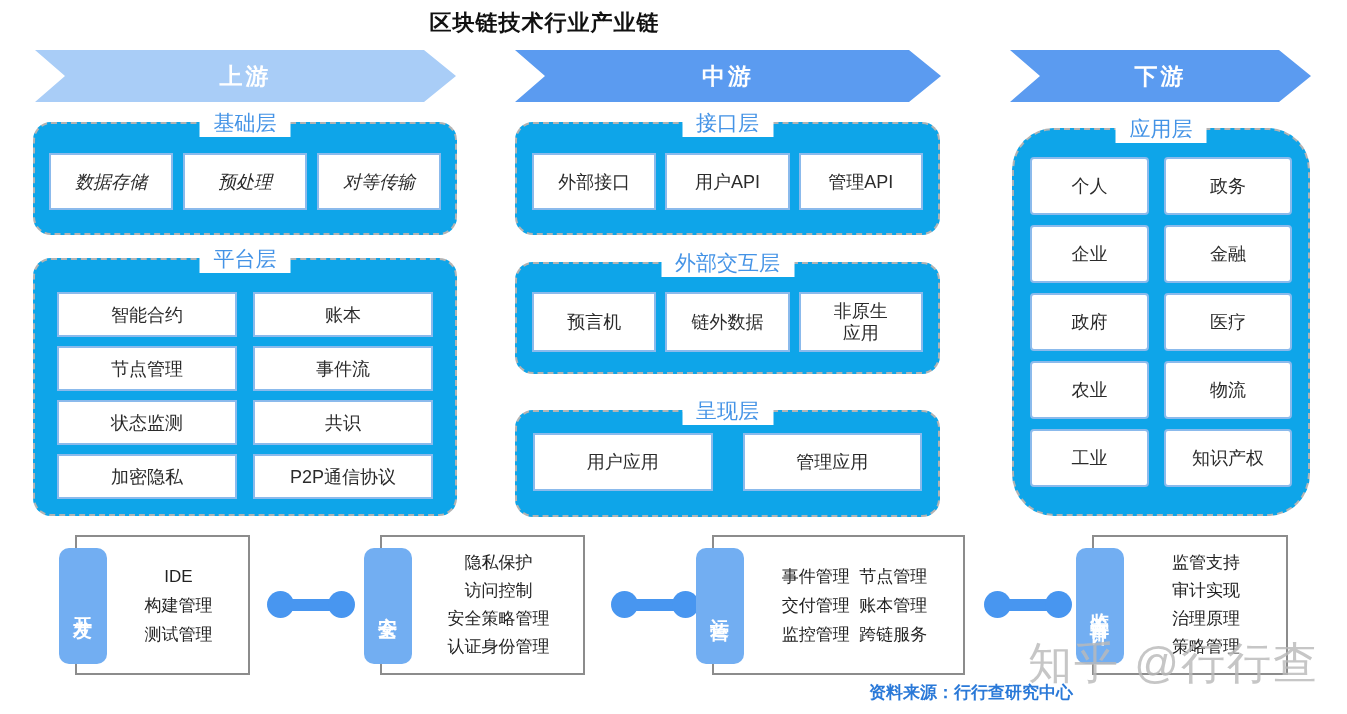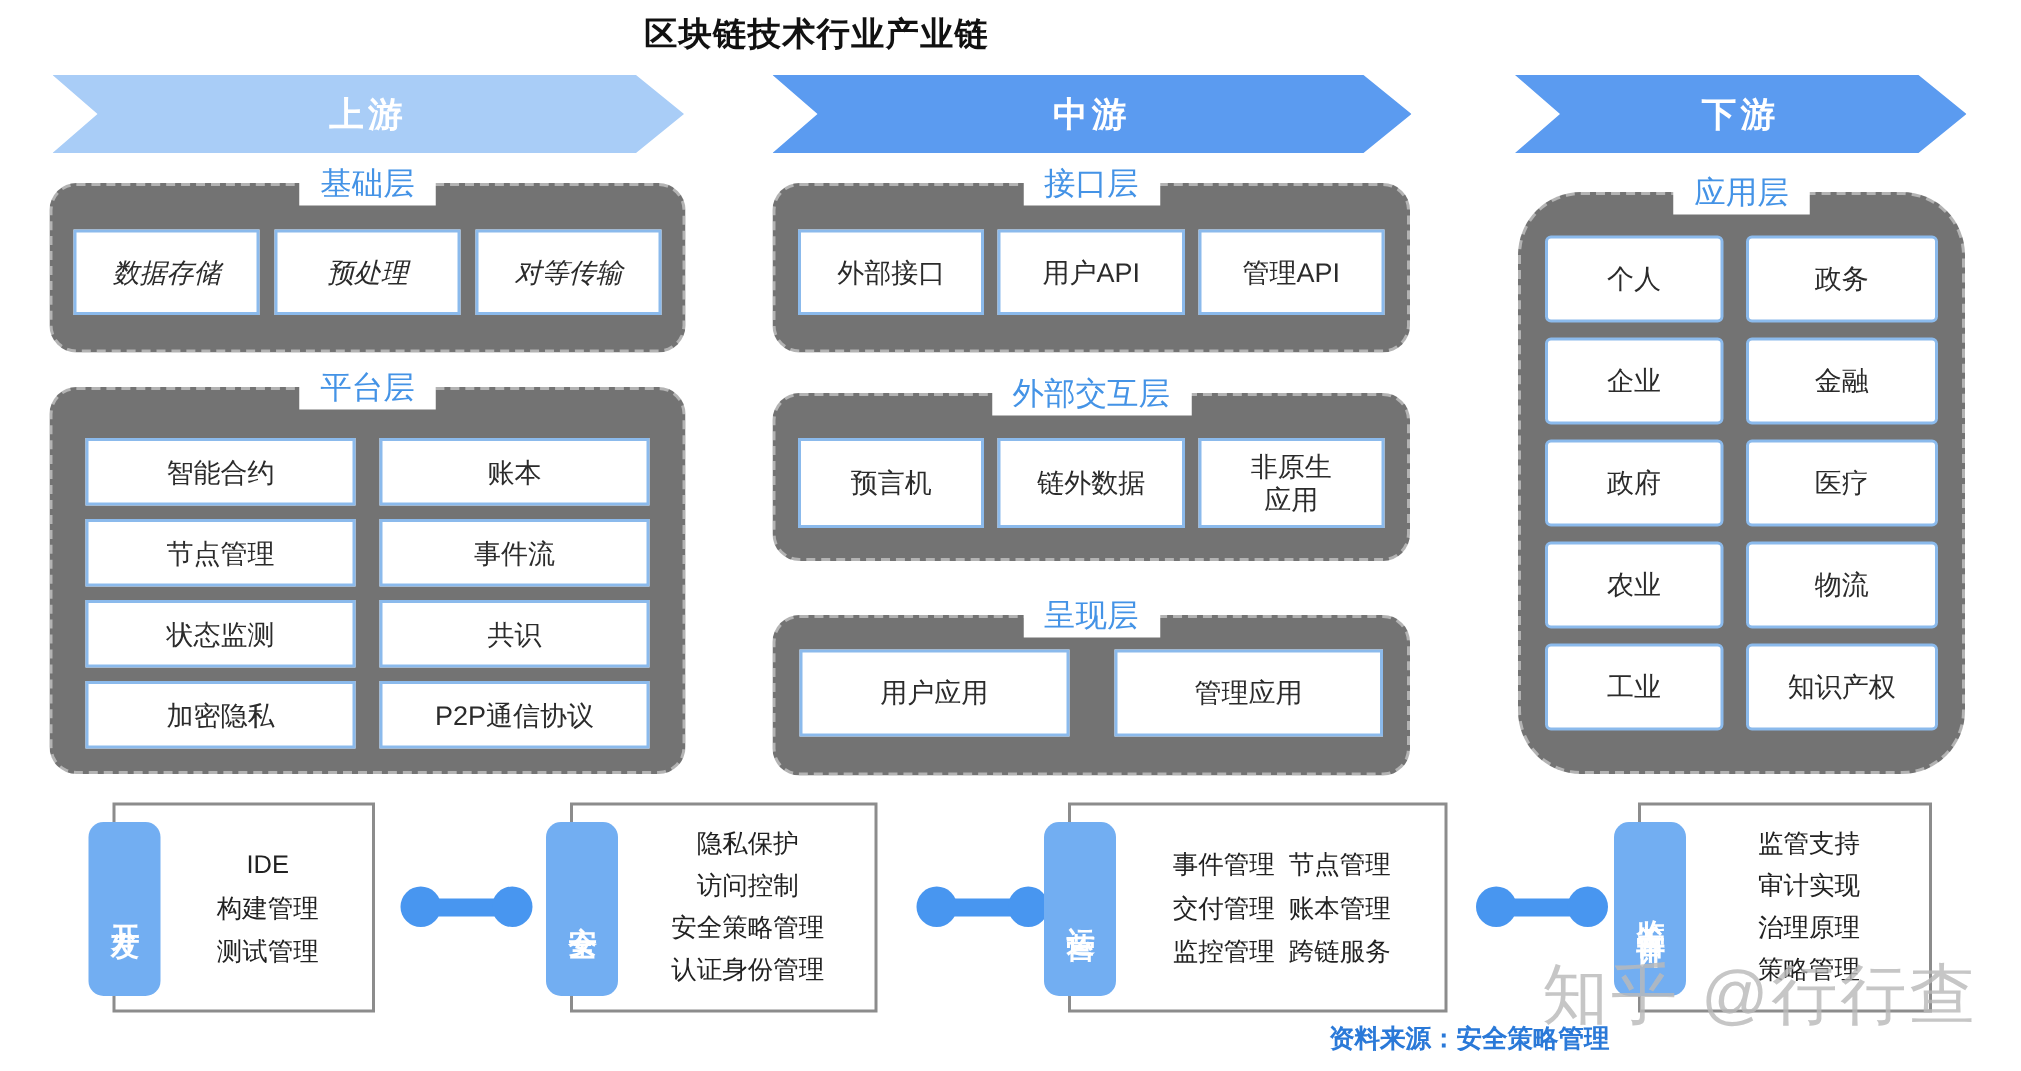--- a/index.html
+++ b/index.html
@@ -31,21 +31,21 @@
     display:flex;align-items:center;justify-content:center;
     color:#fff;font-size:23px;font-weight:bold;letter-spacing:3px;
     clip-path:polygon(0 0, calc(100% - 32px) 0, 100% 50%, calc(100% - 32px) 100%, 0 100%, 30px 50%);
   }
   .stage-up{left:35px;width:421px;background:var(--stage-light);align-items:center;}
   .stage-mid{left:515px;width:426px;background:var(--stage-dark);}
   .stage-down{left:1010px;width:301px;background:var(--stage-dark);}
 
   
   .group{
-    position:absolute;border:2px dashed #b3b3b3;border-radius:18px;background:#737373;
+    position:absolute;border:2px dashed #b3b3b3;border-radius:18px;background:#0ea5e9;
   }
   .group-title{
     position:absolute;top:-15px;left:50%;transform:translateX(-50%);
     background:#fff;padding:0 14px;color:var(--group-title);
     font-size:21px;white-space:nowrap;line-height:28px;
   }
   .box{
     background:#fff;border:2px solid var(--box-border);
     display:flex;align-items:center;justify-content:center;
     font-size:18px;color:#2b2b2b;text-align:center;
@@ -270,15 +270,15 @@
     </div>
     <div class="mod-content">
       <div class="mod-line">监管支持</div>
       <div class="mod-line">审计实现</div>
       <div class="mod-line">治理原理</div>
       <div class="mod-line">策略管理</div>
     </div>
   </div>
 
   <div class="watermark">知乎 @行行查</div>
-  <div class="source">资料来源：安全策略管理</div>
+  <div class="source">资料来源：行行查研究中心</div>
 
 </div>
 
 </body></html>

